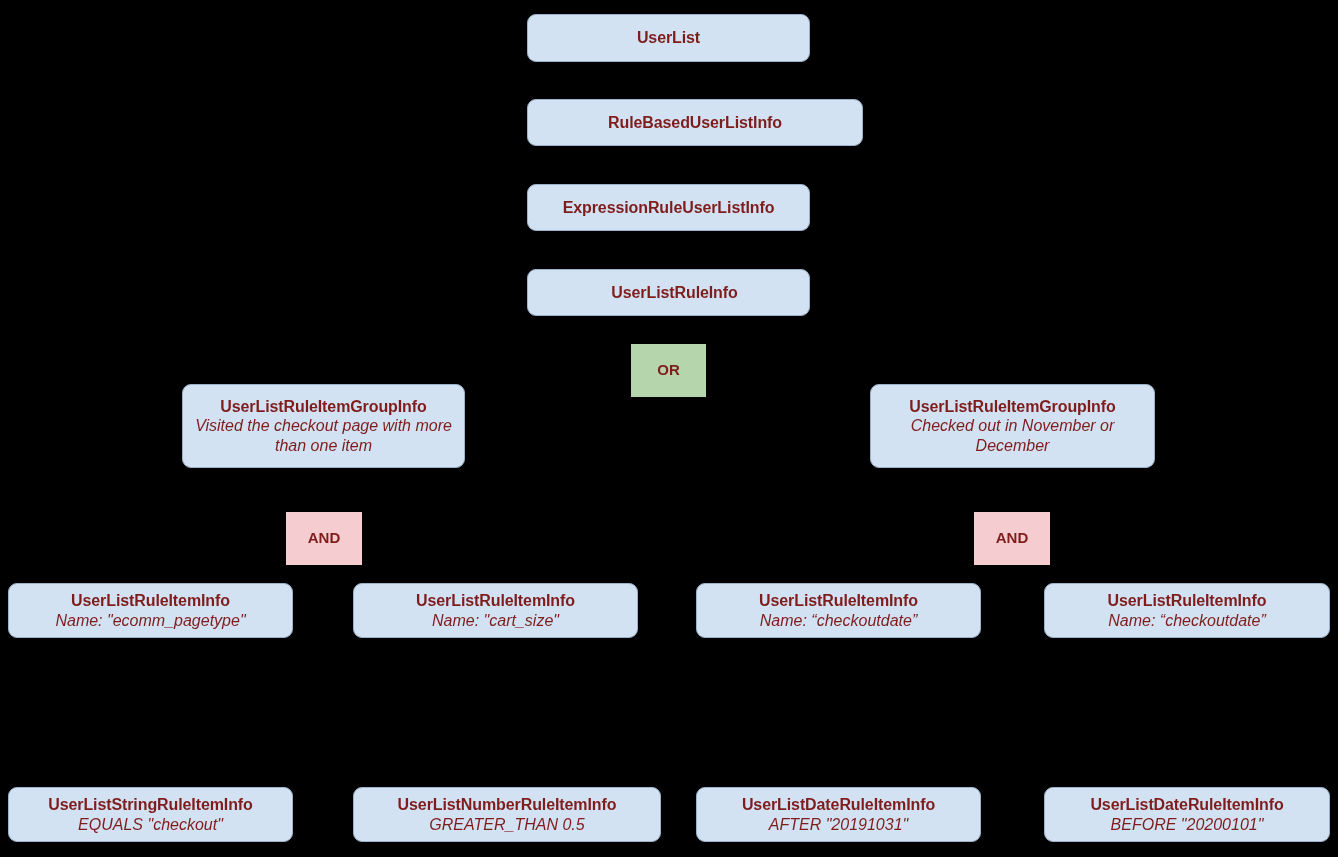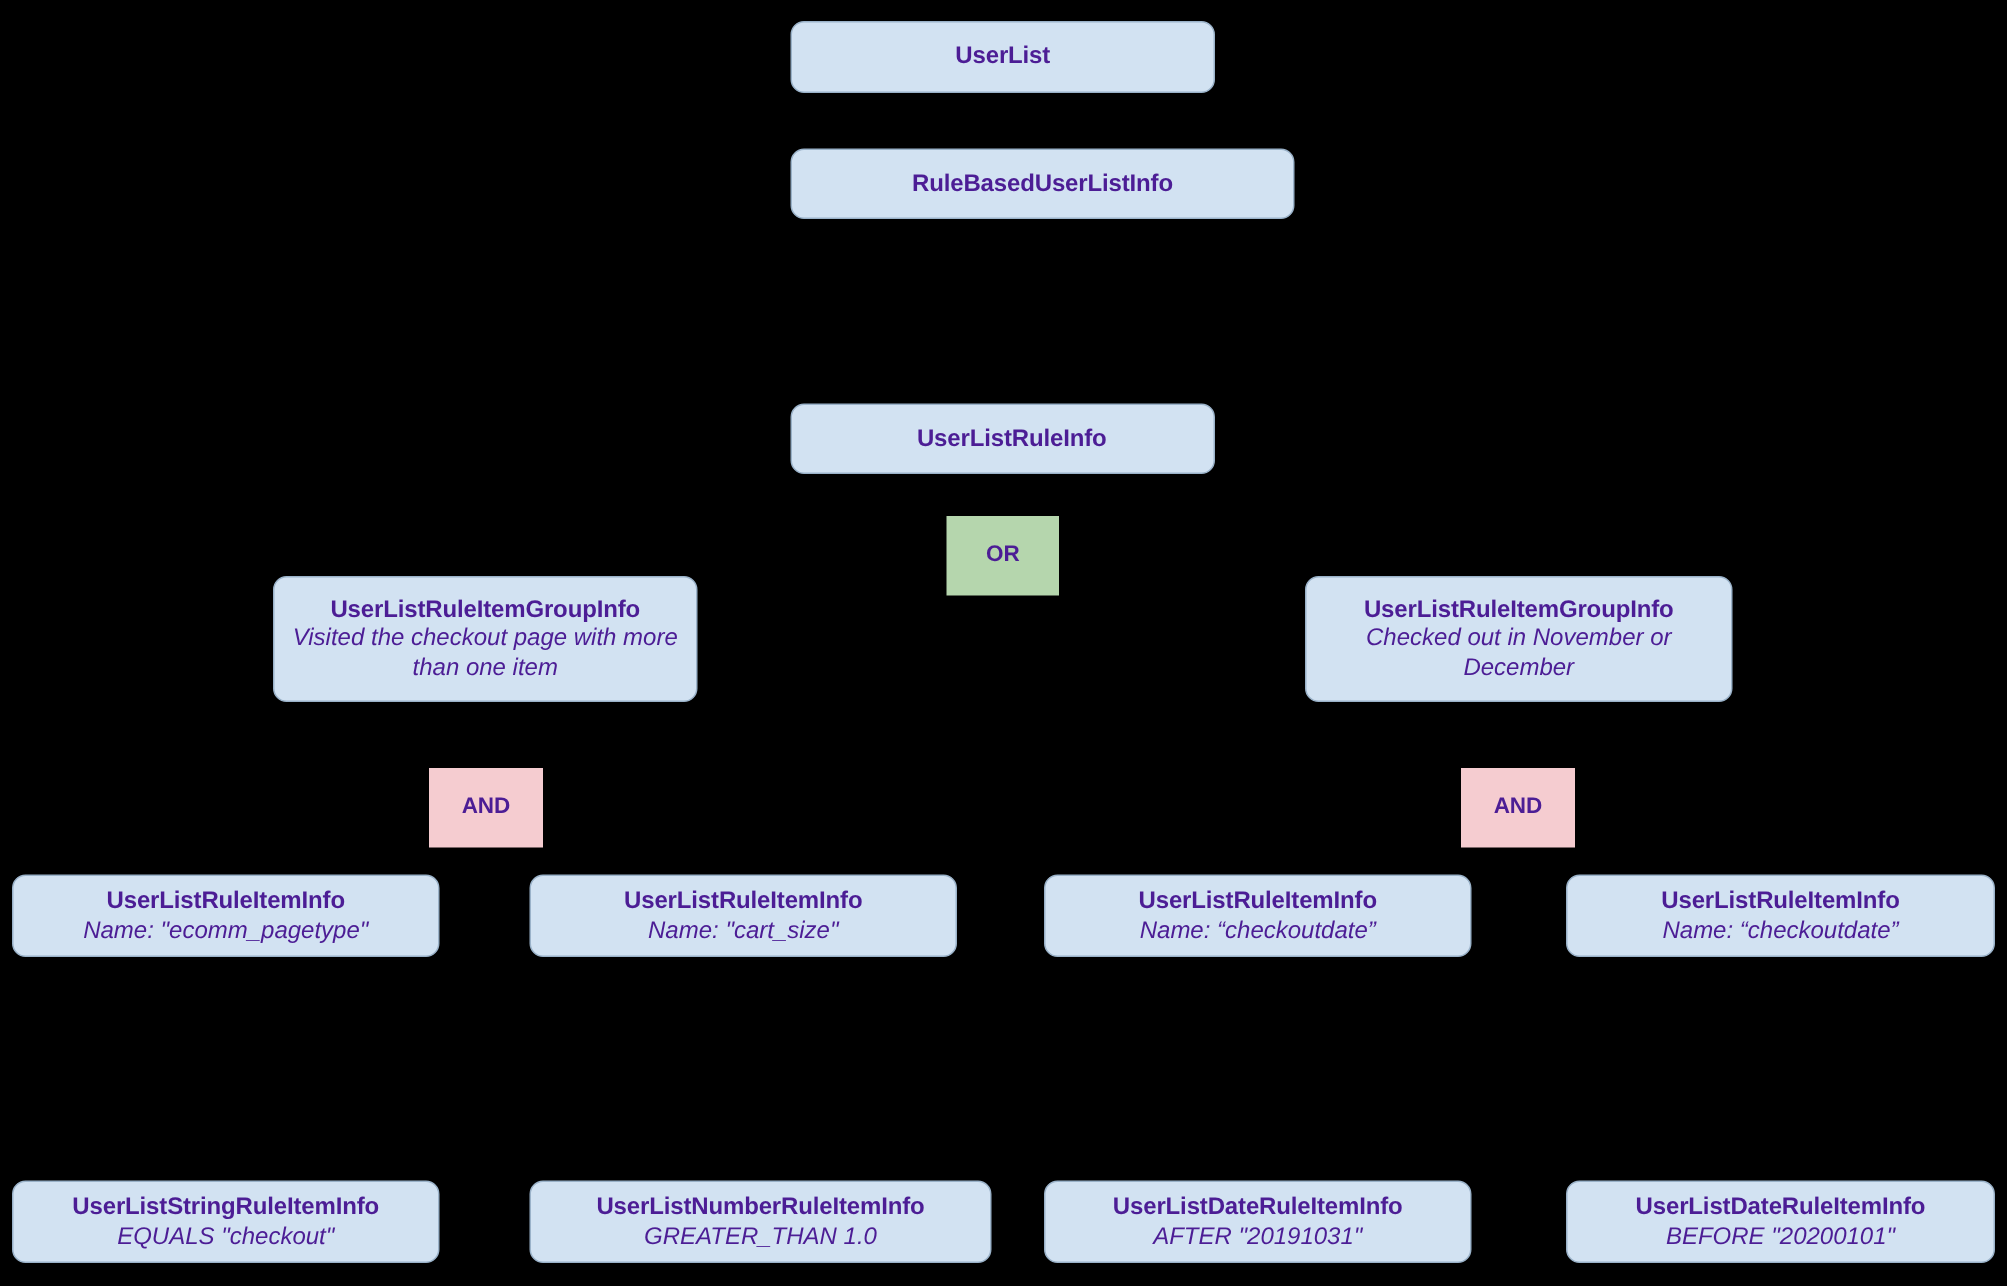--- a/index.html
+++ b/index.html
@@ -22,21 +22,21 @@
   
   .node {
     position: absolute;
     box-sizing: border-box;
     display: flex;
     flex-direction: column;
     align-items: center;
     justify-content: center;
     text-align: center;
     line-height: 1.22;
-    color: #4c1d95;
+    color: #7f1d1d;
   }
 
   .node.entity {
     background: #d2e2f2;
     border: 1px solid #9ab2c9;
     border-radius: 9px;
   }
 
   .node.op {
     border-radius: 0;
@@ -89,20 +89,23 @@
   <div class="arrowhead" style="left:1005px; top:372px;"></div>
 
   <div class="node entity" style="left:527px; top:14px; width:283px; height:48px;">
     <div class="node-title">UserList</div>
   </div>
 
   <div class="node entity" style="left:527px; top:99px; width:336px; height:47px;">
     <div class="node-title">RuleBasedUserListInfo</div>
   </div>
 
+  <div class="node entity" style="left:527px; top:184px; width:283px; height:47px;">
+    <div class="node-title">ExpressionRuleUserListInfo</div>
+  </div>
 
   <div class="node entity" style="left:527px; top:269px; width:283px; height:47px;padding-left:12px;">
     <div class="node-title">UserListRuleInfo</div>
   </div>
 
   <div class="node op op-or" style="left:631px; top:344px; width:75px; height:53px;justify-content:center;">
     <div class="op-label">OR</div>
   </div>
 
   <div class="node entity" style="left:182px; top:384px; width:283px; height:84px;">
@@ -143,21 +146,21 @@
     <div class="node-sub">Name: “checkoutdate”</div>
   </div>
 
   <div class="node entity" style="left:8px; top:787px; width:285px; height:55px;text-align:center;">
     <div class="node-title">UserListStringRuleItemInfo</div>
     <div class="node-sub">EQUALS "checkout"</div>
   </div>
 
   <div class="node entity" style="left:353px; top:787px; width:308px; height:55px;">
     <div class="node-title">UserListNumberRuleItemInfo</div>
-    <div class="node-sub">GREATER_THAN 1.0</div>
+    <div class="node-sub">GREATER_THAN 0.5</div>
   </div>
 
   <div class="node entity" style="left:696px; top:787px; width:285px; height:55px;">
     <div class="node-title">UserListDateRuleItemInfo</div>
     <div class="node-sub">AFTER "20191031"</div>
   </div>
 
   <div class="node entity" style="left:1044px; top:787px; width:286px; height:55px;">
     <div class="node-title">UserListDateRuleItemInfo</div>
     <div class="node-sub">BEFORE "20200101"</div>

